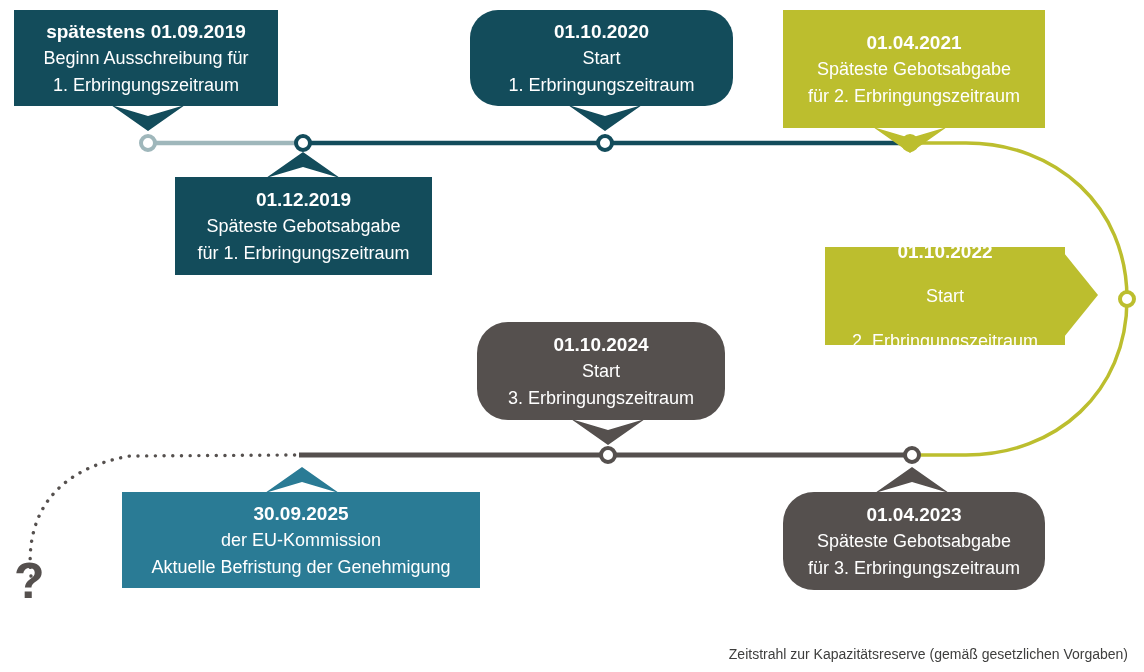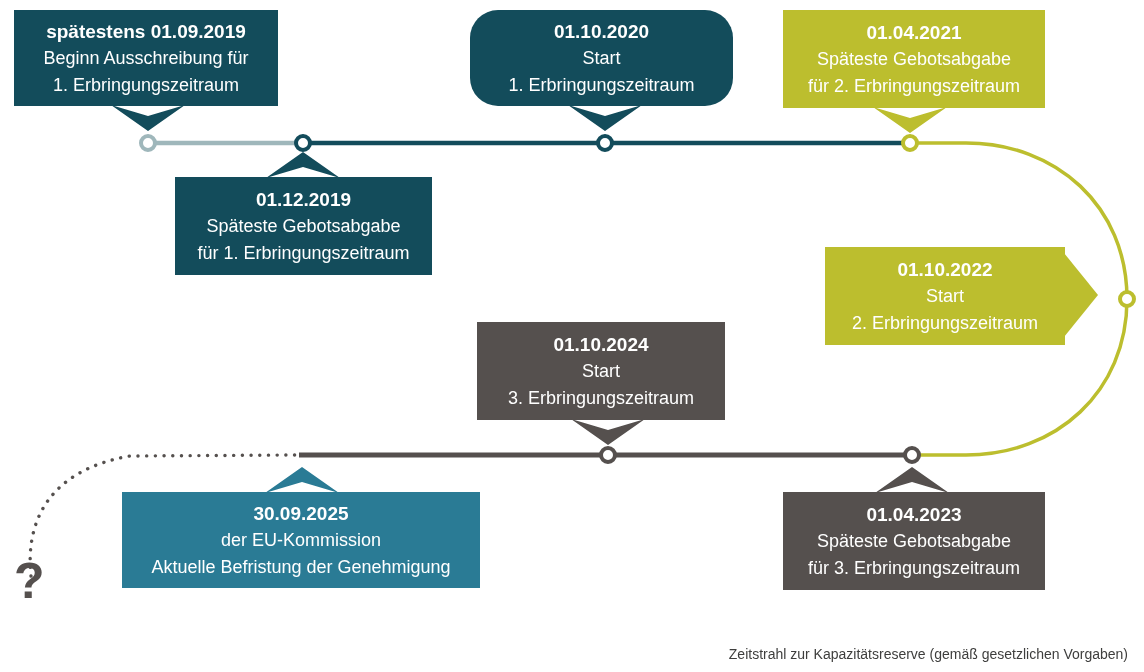--- a/index.html
+++ b/index.html
@@ -9,21 +9,21 @@
   }
   #lines{position:absolute;left:0;top:0;width:1144px;height:672px;}
   .box{
     position:absolute;display:flex;flex-direction:column;justify-content:center;
     align-items:center;text-align:center;color:#ffffff;height:96px;
     line-height:27px;font-size:18px;
   }
   .box .date{font-weight:bold;font-size:19px;}
   .bg-darkteal{background:var(--c-dark-teal,#134c5b);}
   .bg-olive{background:var(--c-olive,#bcbe2e);}
-  .bg-gray{background:var(--c-gray,#55504e);}
+  .bg-gray{background:var(--c-gray,#55504e);border-radius:31px;}
   .bg-teal{background:var(--c-teal,#2a7b95);}
   .ptr{position:absolute;width:74px;height:26px;}
   .ptr.down{
     top:100%;margin-top:-1px;
     clip-path:polygon(0 0, 50% 42%, 100% 0, 50% 100%);
   }
   .ptr.up{
     bottom:100%;margin-bottom:-1px;
     clip-path:polygon(50% 0, 100% 100%, 50% 58%, 0 100%);
   }
@@ -76,35 +76,35 @@
     <span class="ptr down fill-darkteal" style="left:97px;"></span>
   </div>
 
   <div class="box bg-darkteal" style="left:470px;top:10px;width:263px;border-radius:28px;">
     <div class="date">01.10.2020</div>
     <div>Start</div>
     <div>1. Erbringungszeitraum</div>
     <span class="ptr down fill-darkteal" style="left:98px;"></span>
   </div>
 
-  <div class="box bg-olive" style="left:783px;top:10px;width:262px;height:98px;">
+  <div class="box bg-olive" style="left:783px;top:10px;width:262px;height:118px;">
     <div class="date">01.04.2021</div>
     <div>Späteste Gebotsabgabe</div>
     <div>für 2. Erbringungszeitraum</div>
     <span class="ptr down fill-olive" style="left:90px;"></span>
   </div>
 
   <div class="box bg-darkteal" style="left:175px;top:177px;width:257px;height:98px;">
     <div class="date">01.12.2019</div>
     <div>Späteste Gebotsabgabe</div>
     <div>für 1. Erbringungszeitraum</div>
     <span class="ptr up fill-darkteal" style="left:91px;"></span>
   </div>
 
-  <div class="box bg-olive" style="left:825px;top:247px;width:240px;height:98px;">
+  <div class="box bg-olive" style="left:825px;top:247px;width:240px;height:98px;gap:18px;">
     <div class="date">01.10.2022</div>
     <div>Start</div>
     <div>2. Erbringungszeitraum</div>
     <span class="ptr right fill-olive"></span>
   </div>
 
   <div class="box bg-gray" style="left:477px;top:322px;width:248px;height:98px;">
     <div class="date">01.10.2024</div>
     <div>Start</div>
     <div>3. Erbringungszeitraum</div>

